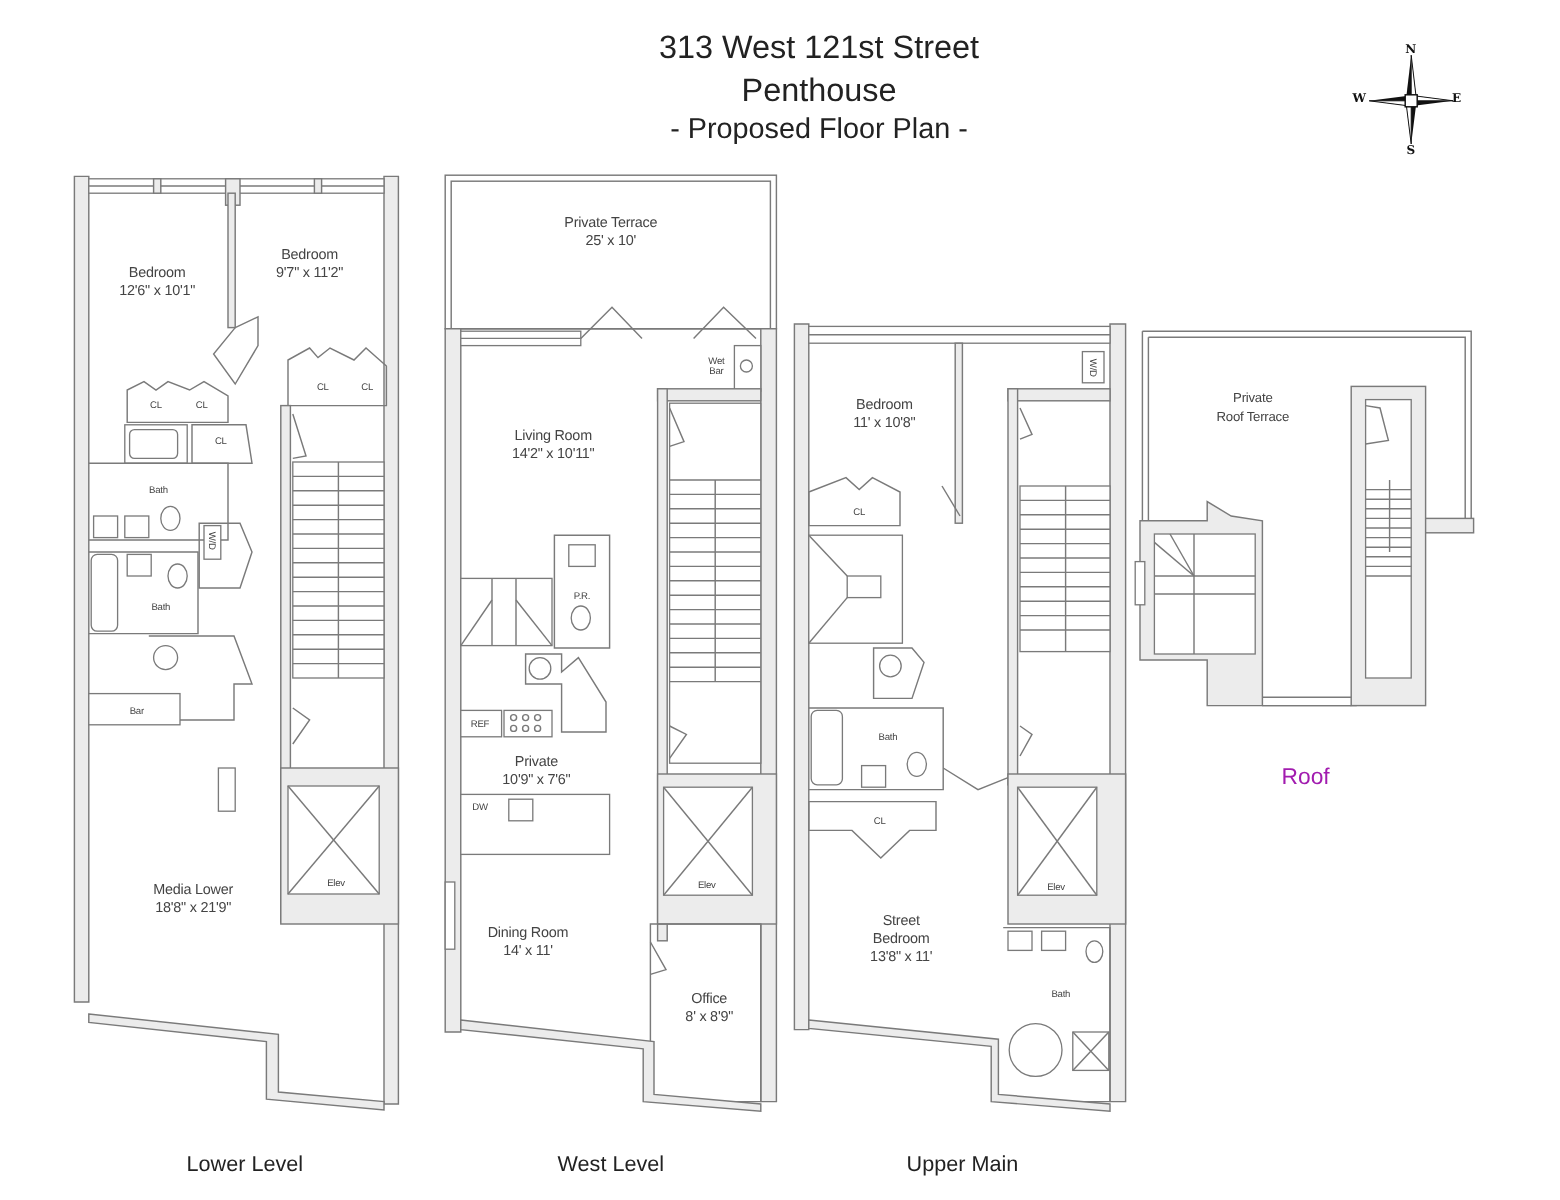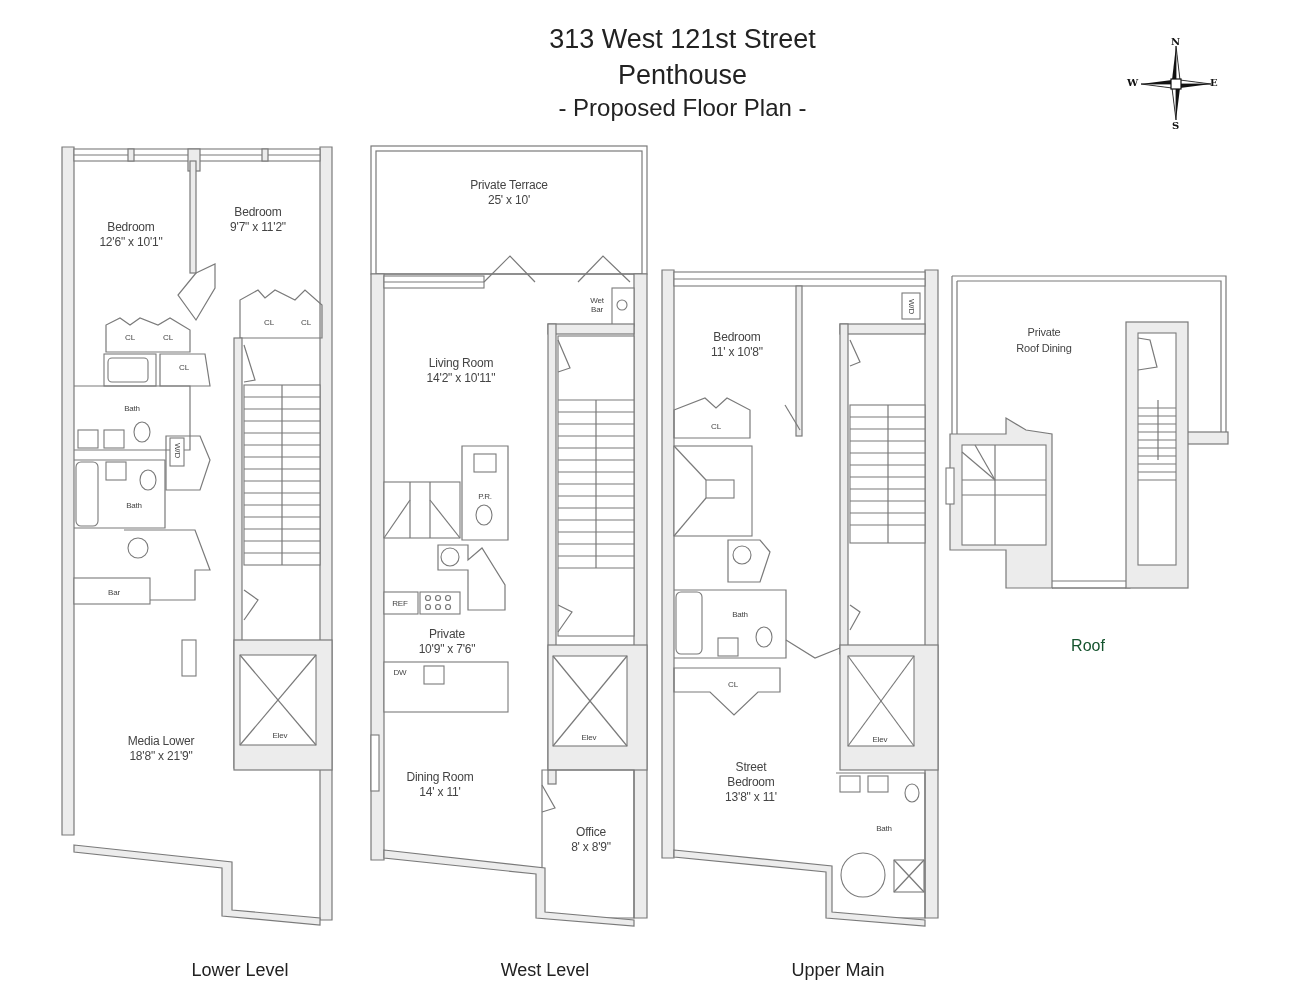--- a/index.html
+++ b/index.html
@@ -10,22 +10,22 @@
   #t2 { top: 60px; font-size: 27px; }
   #t3 { top: 94px; font-size: 24px; }
   svg#plan { position: absolute; left: 0; top: 0; }
   .wall { fill: #ececec; stroke: #7a7a7a; stroke-width: 1.2; }
   .line { fill: none; stroke: #7a7a7a; stroke-width: 1.2; }
   .fixture { fill: #ffffff; stroke: #7a7a7a; stroke-width: 1.1; }
   .lbl { position: absolute; text-align: center; font-size: 12px; color: #444;
          line-height: 15px; letter-spacing: -0.2px; white-space: nowrap; transform: translateX(-50%); }
   .lbl.small { font-size: 8px; line-height: 9px; }
   .lbl.vert { transform: translateX(-50%) rotate(90deg); }
-  .level { position: absolute; top: 960px; font-size: 18px; color: #222; transform: translateX(-50%); white-space: nowrap; margin-left: 36px; }
-  .roof-lbl { position: absolute; top: 637px; font-size: 16px; color: #14532d; transform: translateX(-50%); }
+  .level { position: absolute; top: 960px; font-size: 18px; color: #222; transform: translateX(-50%); white-space: nowrap; }
+  .roof-lbl { position: absolute; top: 637px; font-size: 19px; color: #a21caf; transform: translateX(-50%); }
   .compass { position: absolute; left: 1125px; top: 36px; width: 100px; height: 95px; }
   .compass span { position: absolute; font-family: "DejaVu Serif", serif; font-weight: bold; font-size: 10px; color: #111; }
 </style>
 </head>
 <body>
 
 <div class="title" id="t1">313 West 121st Street</div>
 <div class="title" id="t2">Penthouse</div>
 <div class="title" id="t3">- Proposed Floor Plan -</div>
 
@@ -341,19 +341,19 @@
 <div class="lbl small" style="left:880px;top:735px">Elev</div>
 <div class="lbl" style="left:751px;top:760px">
   <div>Street</div>
   <div>Bedroom</div>
   <div>13'8" x 11'</div>
 </div>
 <div class="lbl small" style="left:884px;top:824px">Bath</div>
 
 <div class="lbl" style="left:1044px;top:324px;font-size:11px;line-height:16px">
   <div>Private</div>
-  <div>Roof Dining</div>
+  <div>Roof Terrace</div>
 </div>
 <div class="roof-lbl" style="left:1088px">Roof</div>
 
 <div class="level" style="left:204px">Lower Level</div>
 <div class="level" style="left:509px">West Level</div>
 <div class="level" style="left:802px">Upper Main</div>
 
 </body></html>

